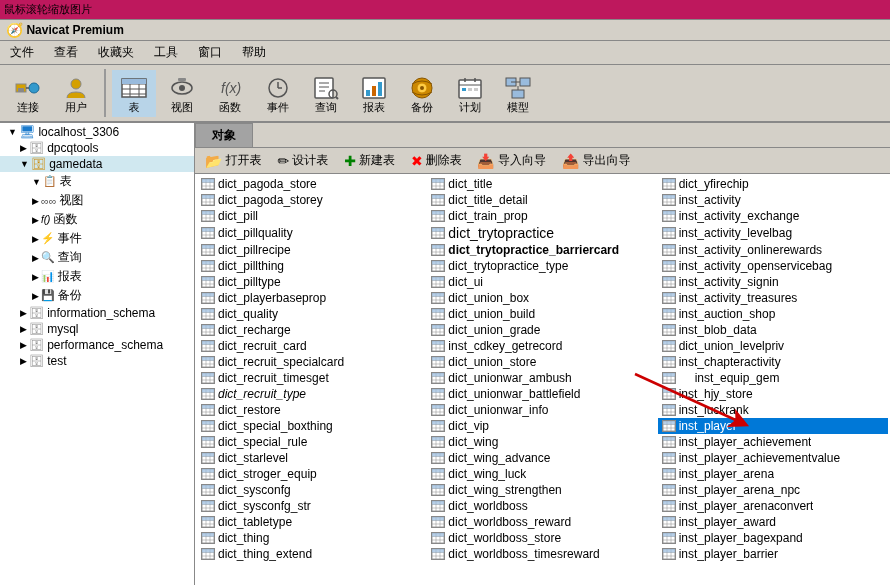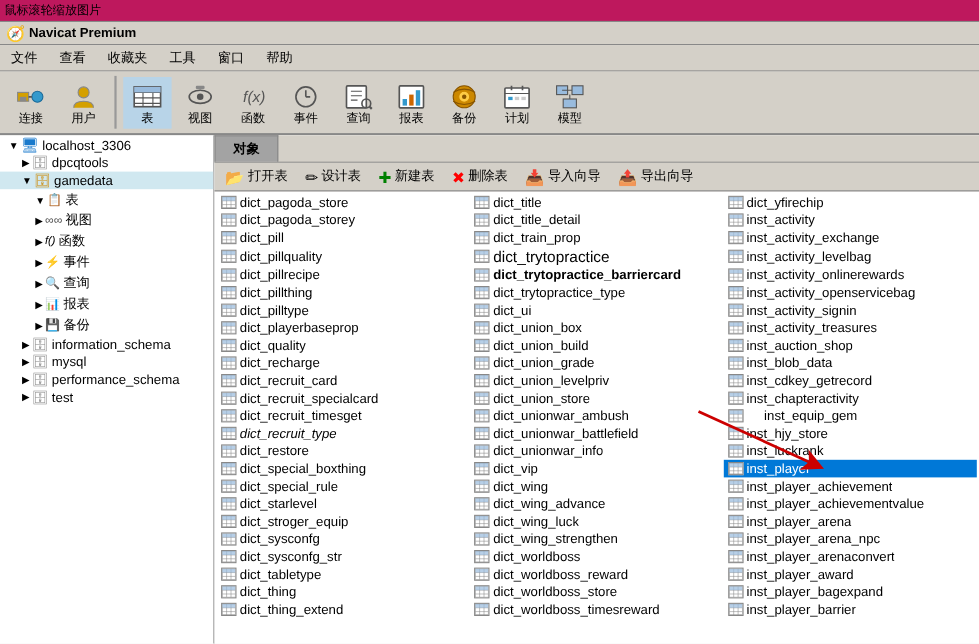--- a/index.html
+++ b/index.html
@@ -866,34 +866,34 @@
             <div class="table-icon">
               <svg width="12" height="10" viewBox="0 0 12 10">
       <rect x="0" y="0" width="12" height="10" fill="#fff" stroke="#888" stroke-width="0.8"></rect>
       <line x1="0" y1="3.5" x2="12" y2="3.5" stroke="#888" stroke-width="0.5"></line>
       <line x1="0" y1="7" x2="12" y2="7" stroke="#888" stroke-width="0.5"></line>
       <line x1="4" y1="0" x2="4" y2="10" stroke="#888" stroke-width="0.5"></line>
       <line x1="8" y1="0" x2="8" y2="10" stroke="#888" stroke-width="0.5"></line>
       <rect x="0" y="0" width="12" height="3.5" fill="#99bbdd" opacity="0.7"></rect>
     </svg>
             </div>
+            <span style="font-size: 12px; overflow: hidden; text-overflow: ellipsis;">inst_cdkey_getrecord</span>
+          </div>
+          <div class="table-entry">
+            <div class="table-icon">
+              <svg width="12" height="10" viewBox="0 0 12 10">
+      <rect x="0" y="0" width="12" height="10" fill="#fff" stroke="#888" stroke-width="0.8"></rect>
+      <line x1="0" y1="3.5" x2="12" y2="3.5" stroke="#888" stroke-width="0.5"></line>
+      <line x1="0" y1="7" x2="12" y2="7" stroke="#888" stroke-width="0.5"></line>
+      <line x1="4" y1="0" x2="4" y2="10" stroke="#888" stroke-width="0.5"></line>
+      <line x1="8" y1="0" x2="8" y2="10" stroke="#888" stroke-width="0.5"></line>
+      <rect x="0" y="0" width="12" height="3.5" fill="#99bbdd" opacity="0.7"></rect>
+    </svg>
+            </div>
             <span style="font-size: 12px; overflow: hidden; text-overflow: ellipsis;">dict_union_levelpriv</span>
-          </div>
-          <div class="table-entry">
-            <div class="table-icon">
-              <svg width="12" height="10" viewBox="0 0 12 10">
-      <rect x="0" y="0" width="12" height="10" fill="#fff" stroke="#888" stroke-width="0.8"></rect>
-      <line x1="0" y1="3.5" x2="12" y2="3.5" stroke="#888" stroke-width="0.5"></line>
-      <line x1="0" y1="7" x2="12" y2="7" stroke="#888" stroke-width="0.5"></line>
-      <line x1="4" y1="0" x2="4" y2="10" stroke="#888" stroke-width="0.5"></line>
-      <line x1="8" y1="0" x2="8" y2="10" stroke="#888" stroke-width="0.5"></line>
-      <rect x="0" y="0" width="12" height="3.5" fill="#99bbdd" opacity="0.7"></rect>
-    </svg>
-            </div>
-            <span style="font-size: 12px; overflow: hidden; text-overflow: ellipsis;">inst_cdkey_getrecord</span>
           </div>
           <div class="table-entry">
             <div class="table-icon">
               <svg width="12" height="10" viewBox="0 0 12 10">
       <rect x="0" y="0" width="12" height="10" fill="#fff" stroke="#888" stroke-width="0.8"></rect>
       <line x1="0" y1="3.5" x2="12" y2="3.5" stroke="#888" stroke-width="0.5"></line>
       <line x1="0" y1="7" x2="12" y2="7" stroke="#888" stroke-width="0.5"></line>
       <line x1="4" y1="0" x2="4" y2="10" stroke="#888" stroke-width="0.5"></line>
       <line x1="8" y1="0" x2="8" y2="10" stroke="#888" stroke-width="0.5"></line>
       <rect x="0" y="0" width="12" height="3.5" fill="#99bbdd" opacity="0.7"></rect>

